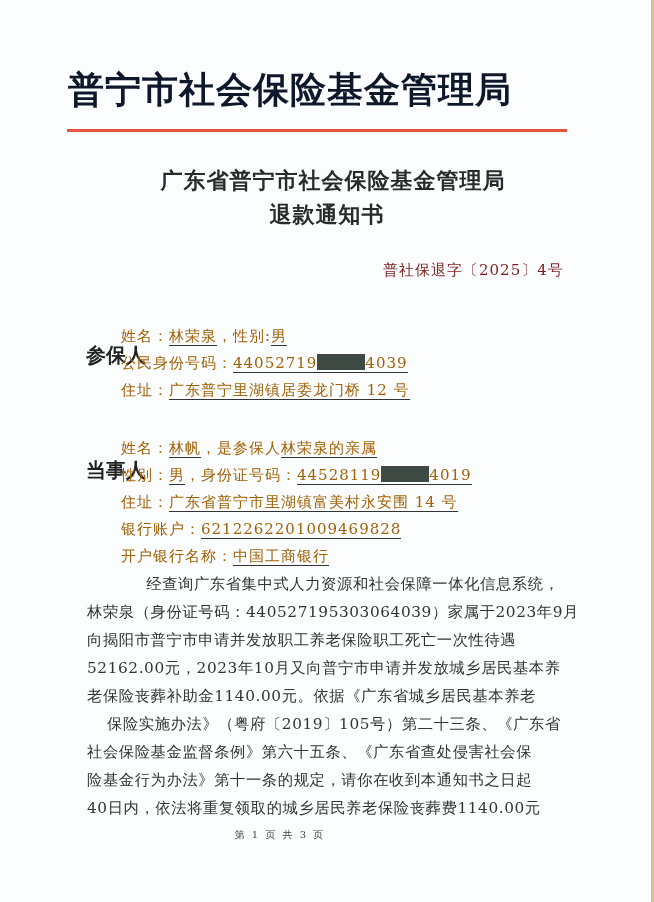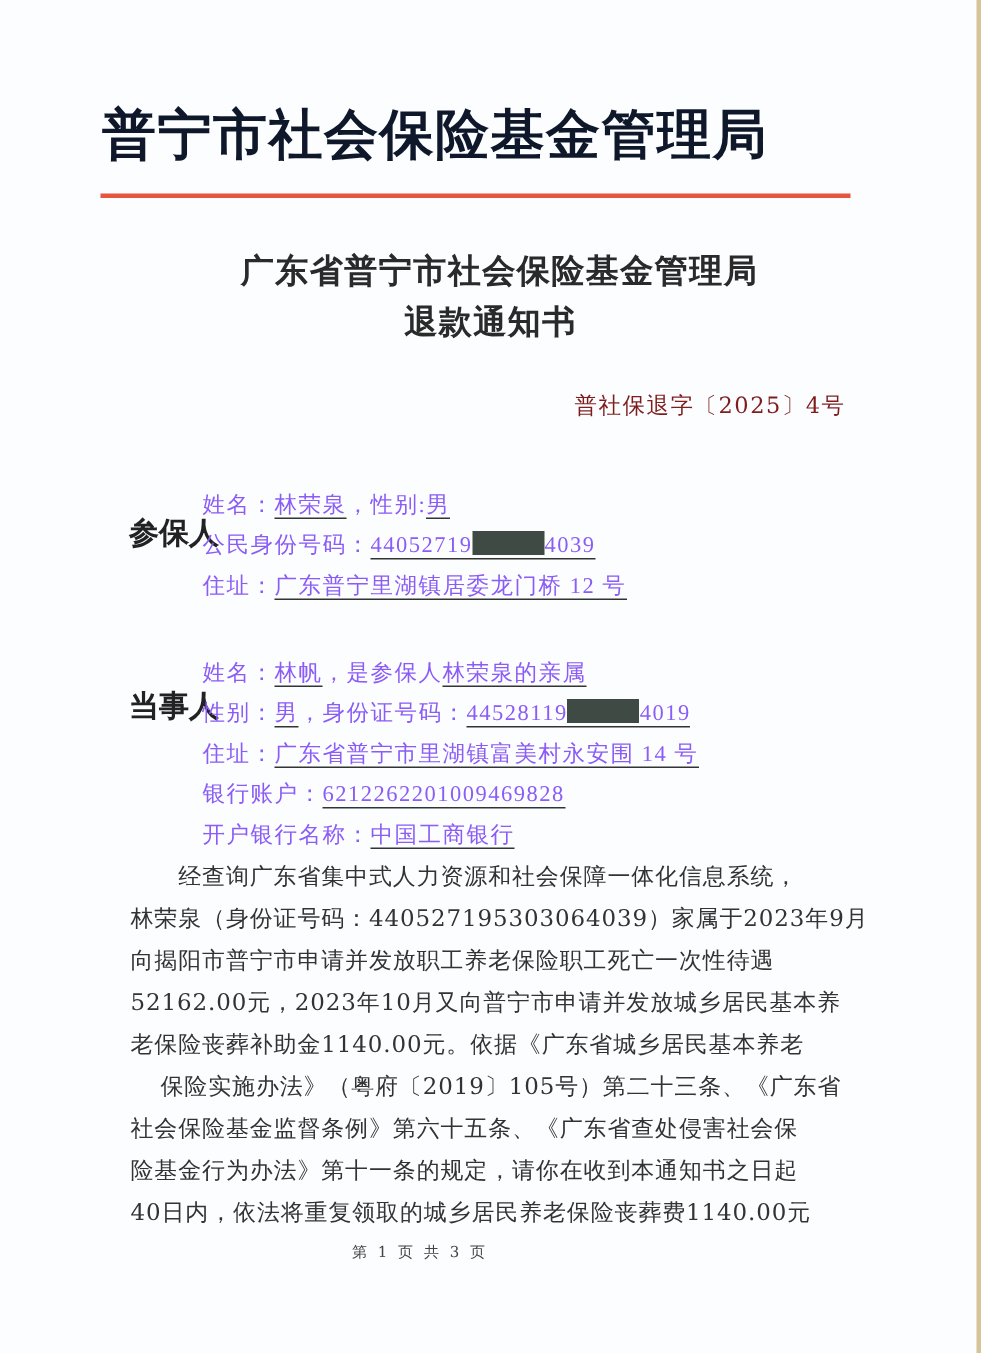--- a/index.html
+++ b/index.html
@@ -31,23 +31,22 @@
   .t1 { top: 166px; left: 0; padding-left: 6px; }
   .t2 { top: 200px; left: 0; padding-left: 0px; }
   .docno {
     position: absolute; left: 383px; top: 261px;
     font-size: 15px; color: #7f1d1d; letter-spacing: 1px;
   }
   .section-head {
     position: absolute; left: 86px; font-size: 20px; font-weight: bold; color: #222; margin-top: 44px;
   }
   .line {
-    position: absolute; left: 135px; font-size: 15px; color: #8b5cf6; white-space: nowrap;
+    position: absolute; left: 121px; font-size: 15px; color: #a16207; white-space: nowrap;
     letter-spacing: 1px;
-    font-family: Liberation Serif, serif;
   }
   .u { border-bottom: 1.3px solid #333; padding-bottom: 0px; }
   .redact { display: inline-block; width: 48px; height: 16px; background: #3f4a44; vertical-align: -2px; }
   .para {
     position: absolute; left: 87px; width: 500px; font-size: 15.3px; color: #333;
     letter-spacing: 0.6px; white-space: nowrap;
   }
   .footer {
     position: absolute; top: 828px; left: 0; width: 560px; text-align: center;
     font-size: 10px; color: #444; letter-spacing: 2px;
@@ -87,21 +86,21 @@
 <div class="line" style="top:493px;">
   <span>住址：</span><span class="u">广东省普宁市里湖镇富美村永安围 14 号</span>
 </div>
 <div class="line" style="top:520px;">
   <span>银行账户：</span><span class="u">6212262201009469828</span>
 </div>
 <div class="line" style="top:547px;">
   <span>开户银行名称：</span><span class="u">中国工商银行</span>
 </div>
 
-<div class="para" style="top:574px;">　　经查询广东省集中式人力资源和社会保障一体化信息系统，</div>
+<div class="para" style="top:574px;text-align:center;">　　经查询广东省集中式人力资源和社会保障一体化信息系统，</div>
 <div class="para" style="top:602px;">林荣泉（身份证号码：440527195303064039）家属于2023年9月</div>
 <div class="para" style="top:630px;">向揭阳市普宁市申请并发放职工养老保险职工死亡一次性待遇</div>
 <div class="para" style="top:658px;">52162.00元，2023年10月又向普宁市申请并发放城乡居民基本养</div>
 <div class="para" style="top:686px;">老保险丧葬补助金1140.00元。依据《广东省城乡居民基本养老</div>
 <div class="para" style="top:714px;margin-left:20px;">保险实施办法》（粤府〔2019〕105号）第二十三条、《广东省</div>
 <div class="para" style="top:742px;">社会保险基金监督条例》第六十五条、《广东省查处侵害社会保</div>
 <div class="para" style="top:770px;">险基金行为办法》第十一条的规定，请你在收到本通知书之日起</div>
 <div class="para" style="top:798px;">40日内，依法将重复领取的城乡居民养老保险丧葬费1140.00元</div>
 
 <div class="footer">第 1 页 共 3 页</div>

